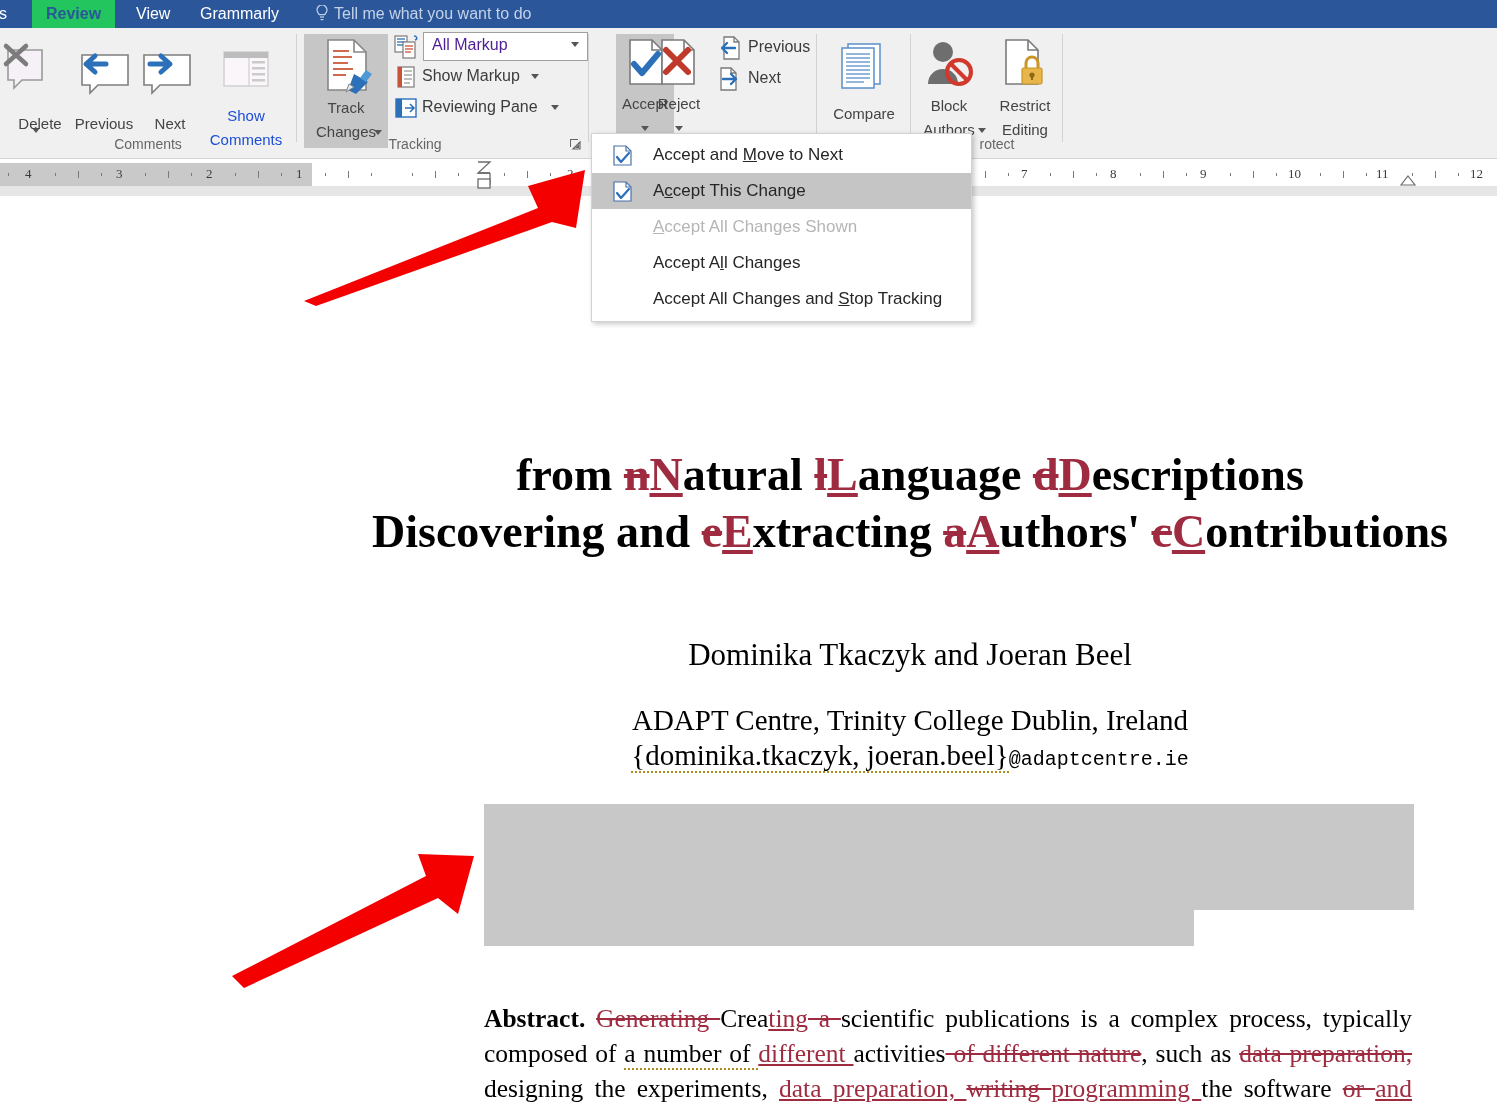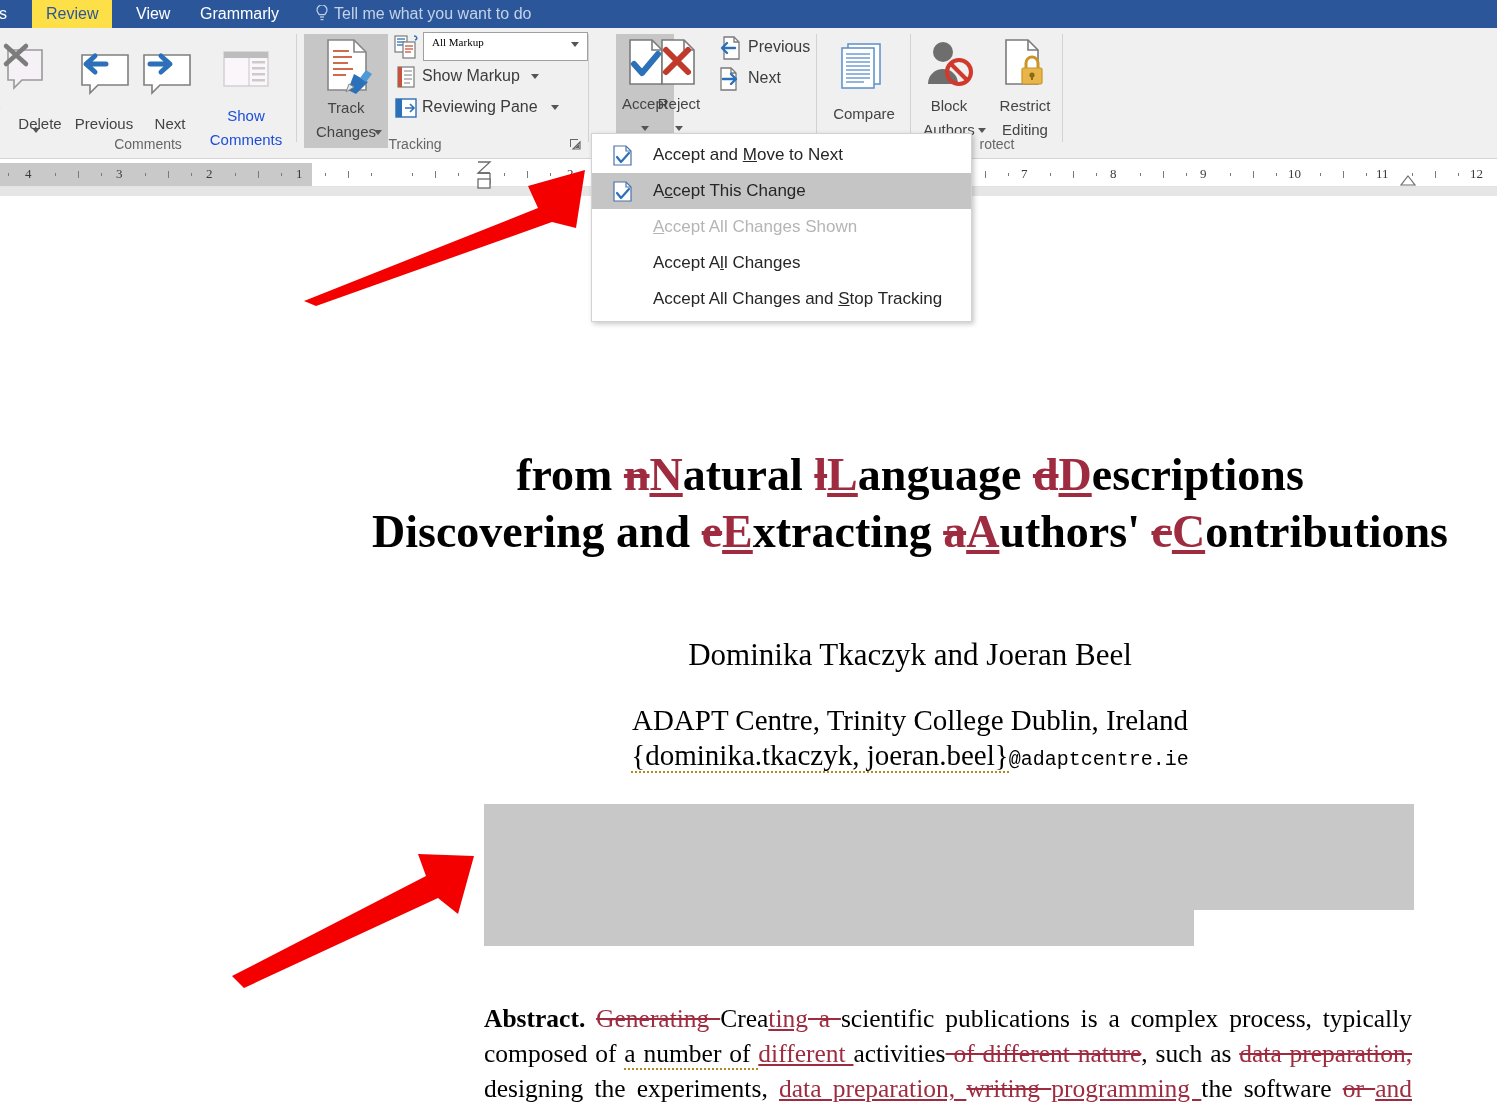--- a/index.html
+++ b/index.html
@@ -14,21 +14,21 @@
   
   .tabstrip{
     position:absolute;left:0;top:0;width:1497px;height:28px;
     background:#2b579a;
   }
   .tab{
     position:absolute;top:0;height:28px;line-height:28px;
     color:#ffffff;font-size:16px;padding:0 14px;white-space:nowrap;
   }
   .tab.active{
-    background:#fde047;color:#2b579a;
+    background:#22c55e;color:#2b579a;font-weight:bold;
   }
   .tellme{
     position:absolute;top:0;height:28px;line-height:28px;
     color:#c3d2e8;font-size:16px;white-space:nowrap;
   }
   .bulb{
     position:absolute;top:5px;left:315px;width:14px;height:18px;
   }
 
   
@@ -61,21 +61,21 @@
   }
 
   
   .smallitem{
     position:absolute;font-size:16px;color:#3c3c3c;white-space:nowrap;
     line-height:22px;
   }
 
   .combo{
     position:absolute;background:#ffffff;border:1px solid #a0a0a0;
-    font-size:11px;color:#000000;font-family:Liberation Serif, serif;
+    font-size:16px;color:#4c1d95;
   }
   .combo .cval{position:absolute;left:8px;top:3px;}
   .combo .carrow{position:absolute;right:8px;top:9px;}
 
   
   .menu{
     position:absolute;left:591px;top:133px;width:379px;
     background:#ffffff;border:1px solid #d2d2d2;
     box-shadow:2px 2px 5px rgba(0,0,0,.22);
     padding:3px 0 4px 0;z-index:40;

